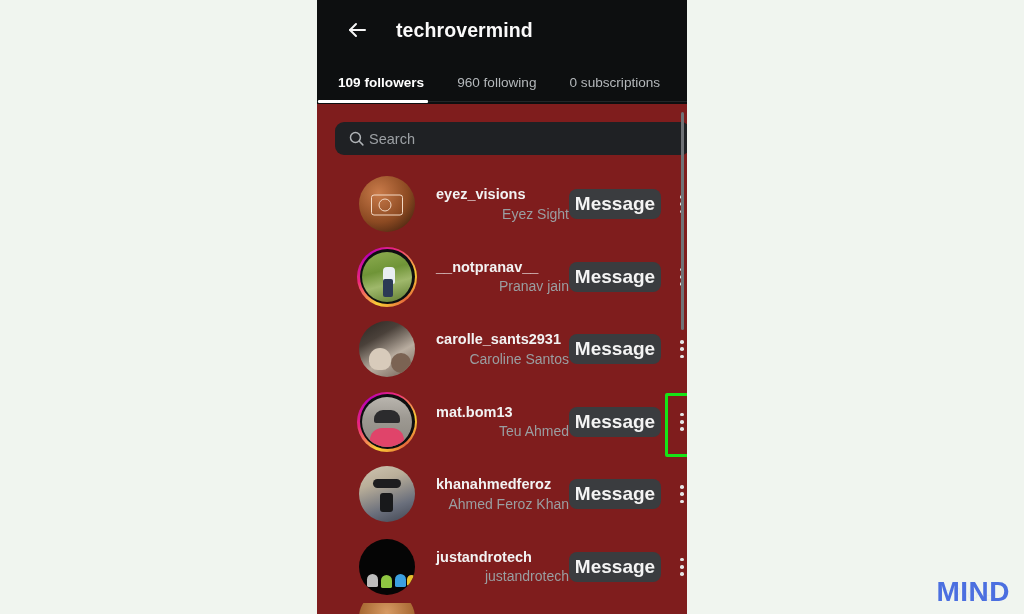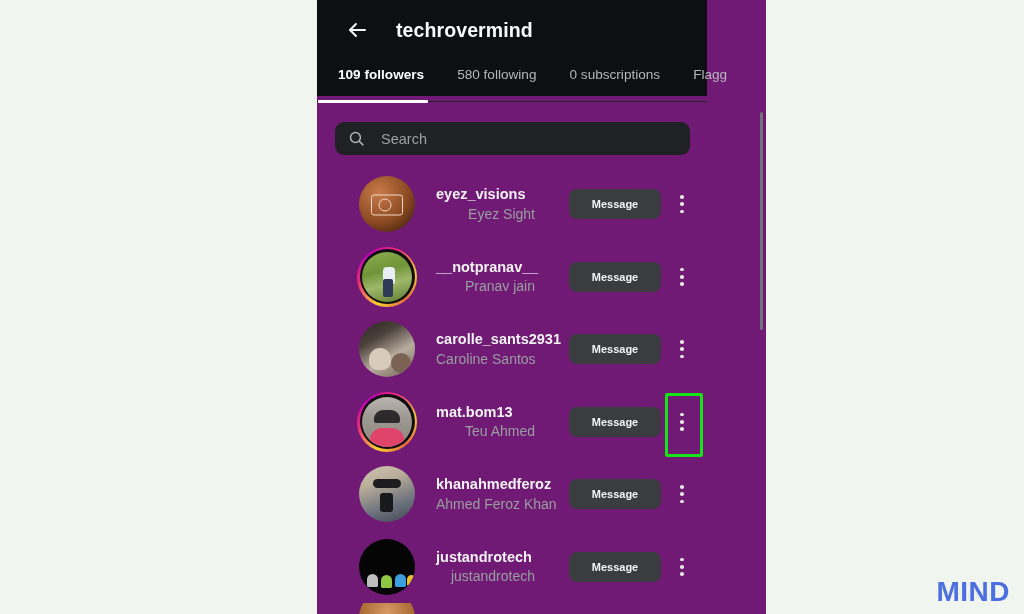--- a/index.html
+++ b/index.html
@@ -18,23 +18,23 @@
     width: 1024px;
     height: 614px;
     background: #f0f5ef;
   }
 
   
   #phone {
     position: absolute;
     left: 317px;
     top: 0;
-    width: 449px;
+    width: 370px;
     height: 614px;
-    background: #701a75;
+    background: #7f1d1d;
     overflow: hidden;
   }
 
   
   #header {
     position: absolute;
     left: 0; top: 0;
     width: 390px; height: 60px;
     background: #0d0f10;
     display: flex;
@@ -51,21 +51,21 @@
     margin-left: 16px;
     color: #fafafa;
     font-size: 19.5px;
     font-weight: bold;
     letter-spacing: 0.1px;
   }
 
   
   #tabs {
     position: absolute;
-    left: 0; top: 52px;
+    left: 0; top: 60px;
     width: 390px; height: 44px;
     display: flex;
     align-items: center;
     background: #0d0f10;
     text-align: right;
   }
   .tab {
     color: #b4b8bb;
     font-size: 13.6px;
     white-space: nowrap;
@@ -105,21 +105,21 @@
     left: 18px; top: 122px;
     width: 355px; height: 33px;
     background: #1f2124;
     border-radius: 9px;
     display: flex;
     align-items: center;
     cursor: text;
   }
   #search-icon { margin-left: 13px; display:flex; }
   #search-input {
-    margin-left: 16px;
+    margin-left: 4px;
     background: transparent;
     border: none;
     outline: none;
     color: #e8e8e8;
     font-family: "Liberation Sans", sans-serif;
     font-size: 14.5px;
     width: 280px;
   }
   #search-input::placeholder { color: #9ca0a4; }
 
@@ -188,25 +188,24 @@
     text-align: right;
   }
 
   .msg-btn {
     width: 92px; height: 30px;
     background: #3a3c3f;
     border: none;
     border-radius: 8px;
     color: #f4f4f4;
     font-family: "Liberation Sans", sans-serif;
-    font-size: 11px;
+    font-size: 19px;
     font-weight: bold;
     cursor: pointer;
     flex: 0 0 auto;
-    margin-left: 34px;
   }
 
   .kebab {
     width: 30px; height: 40px;
     margin-left: 6px;
     margin-right: 10px;
     display: flex; flex-direction: column;
     align-items: center; justify-content: center;
     gap: 3.6px;
     cursor: pointer;
@@ -354,21 +353,21 @@
         <svg width="24" height="24" viewBox="0 0 24 24" fill="none" stroke="#f5f5f5" stroke-width="2" stroke-linecap="round" stroke-linejoin="round">
           <line x1="20" y1="12" x2="5" y2="12"></line>
           <polyline points="11 18 5 12 11 6"></polyline>
         </svg>
       </div>
       <div id="profile-title">techrovermind</div>
     </div>
 
     <div id="tabs">
       <div class="tab active" id="tab-followers">109 followers</div>
-      <div class="tab" id="tab-following">580 following</div>
+      <div class="tab" id="tab-following">960 following</div>
       <div class="tab" id="tab-subs">0 subscriptions</div>
       <div class="tab" id="tab-flagged">Flagg</div>
     </div>
     <div id="tab-divider"></div>
     <div id="tab-indicator"></div>
 
     <div id="search-bar">
       <span id="search-icon">
         <svg width="17" height="17" viewBox="0 0 24 24" fill="none" stroke="#b0b4b7" stroke-width="2.1" stroke-linecap="round">
           <circle cx="10.5" cy="10.5" r="7"></circle>

